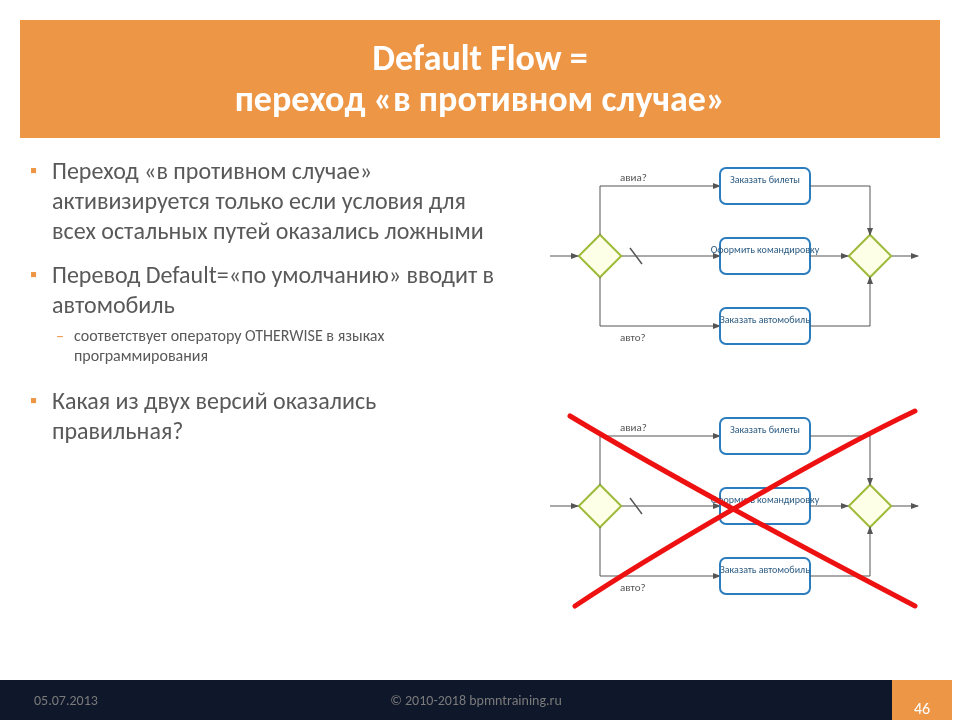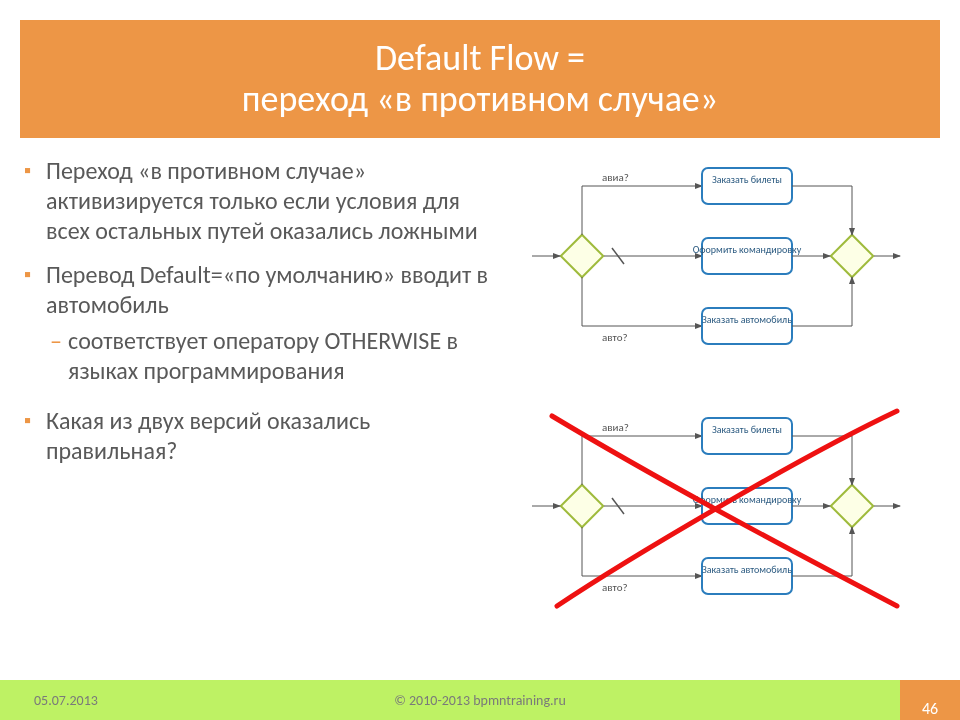--- a/index.html
+++ b/index.html
@@ -1,27 +1,27 @@
 <!DOCTYPE html>
 <html><head>
 <meta charset="utf-8">
 <style>
   html,body{margin:0;padding:0;font-family:"Calibri","Segoe UI",Arial,sans-serif;background:#fff;color:#555}
   .slide{width:960px;height:720px;position:relative;box-sizing:border-box;overflow:hidden}
-  .title-bar{background:#ed9646;color:#fff;height:118px;margin:20px 20px 0 20px;display:flex;align-items:center;justify-content:center;text-align:center;font-size:36px;font-weight:400;line-height:1.15}
-  .body{display:flex;padding:18px 30px 0 24px;gap:8px}
+  .title-bar{background:#ed9646;color:#fff;height:118px;margin:20px 20px 0 20px;display:flex;align-items:center;justify-content:center;text-align:center;font-size:36px;font-weight:700;line-height:1.15}
+  .body{display:flex;padding:18px 30px 0 30px;gap:20px}
   .text-col{flex:0 0 470px}
   .diagram-col{flex:1;position:relative}
   ul.main{list-style:none;margin:0;padding:0}
   ul.main>li{position:relative;padding:0 0 14px 22px;font-size:24px;line-height:1.25;color:#595959}
   ul.main>li:before{content:"\25AA";position:absolute;left:0;top:2px;color:#ed9646;font-size:20px}
   ul.sub{list-style:none;margin:6px 0 0 0;padding:0}
-  ul.sub>li{position:relative;padding:0 0 6px 22px;font-size:24px;line-height:1.25;color:#595959}
+  ul.sub>li{position:relative;padding:0 0 6px 22px;font-size:16px;line-height:1.25;color:#595959}
   ul.sub>li:before{content:"\2013";position:absolute;left:4px;top:0;color:#ed9646}
-  .footer{position:absolute;left:0;right:0;bottom:0;height:40px;background:#bef264;display:flex;align-items:center;font-size:14px;color:#7a7a7a}
+  .footer{position:absolute;left:0;right:8px;bottom:0;height:40px;background:#0f172a;display:flex;align-items:center;font-size:14px;color:#7a7a7a}
   .footer .date{padding-left:34px}
   .footer .copy{position:absolute;left:50%;transform:translateX(-50%)}
   .footer .num-badge{position:absolute;right:0;top:0;height:56px;width:60px;background:#ed9646;color:#fff;display:flex;align-items:center;justify-content:center;font-size:16px}
   svg{display:block}
 </style>
 </head>
 <body>
 
 <div class="slide">
   <div class="title-bar">
@@ -113,16 +113,16 @@
 
           <path d="M50,10 C150,70 280,140 395,200" stroke="#e11" stroke-width="5" fill="none" stroke-linecap="round"></path>
           <path d="M395,5 C300,50 130,150 55,200" stroke="#e11" stroke-width="5" fill="none" stroke-linecap="round"></path>
         </g>
       </svg>
     </div>
   </div>
 
   <div class="footer">
     <span class="date">05.07.2013</span>
-    <span class="copy">© 2010-2013 bpmntraining.ru</span>
+    <span class="copy">© 2010-2018 bpmntraining.ru</span>
     <span class="num-badge">46</span>
   </div>
 </div>
 
 </body></html>

